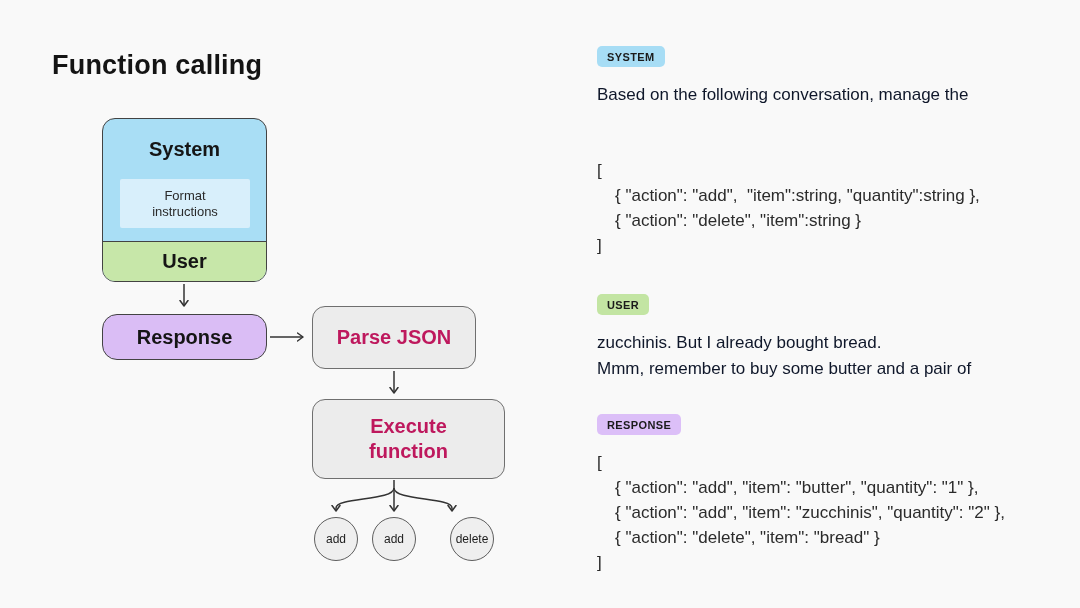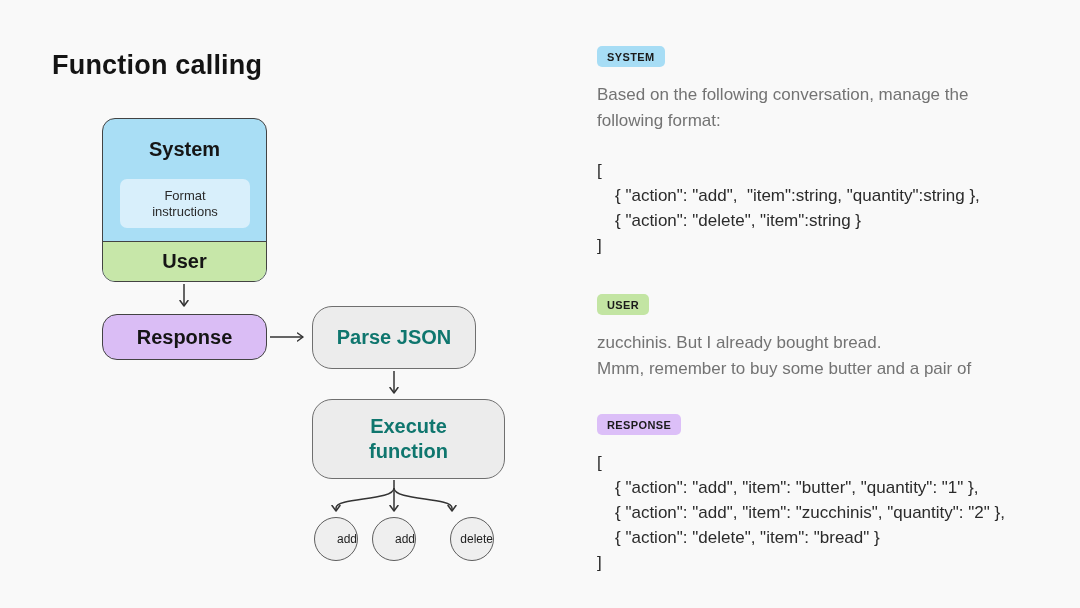--- a/index.html
+++ b/index.html
@@ -21,64 +21,64 @@
   }
   .dbox{
     position:absolute;box-sizing:border-box;
     border:1.5px solid #434343;border-radius:13px;
     text-align:center;
   }
   .sysuser{left:102px;top:118px;width:165px;height:164px;background:#a9def5;overflow:hidden;}
   .sys-label{position:absolute;top:19px;left:0;right:0;font-size:20px;font-weight:bold;color:#151515;}
   .fmt-box{
     position:absolute;left:17px;top:60px;width:130px;height:49px;
-    background:#d8effb;border-radius:7px;
+    background:#d8effb;border-radius:2px;
     display:flex;align-items:center;justify-content:center;
     font-size:13px;color:#2a2a2a;line-height:16px;
   }
   .user-strip{
     position:absolute;left:0;right:0;bottom:0;height:39px;
     background:#c7e7a9;border-top:1.5px solid #434343;
     display:flex;align-items:center;justify-content:center;
     font-size:20px;font-weight:bold;color:#151515;
   }
   .response{
     left:102px;top:314px;width:165px;height:46px;background:#dabdf5;
     border-radius:15px;display:flex;align-items:center;justify-content:center;
     font-size:20px;font-weight:bold;color:#151515;
   }
   .graybox{
-    background:#ececec;border:1.3px solid #6f6f6f;border-radius:20px;
+    background:#ececec;border:1.3px solid #6f6f6f;border-radius:13px;
     display:flex;flex-direction:column;align-items:center;justify-content:center;
-    font-size:20px;font-weight:bold;color:#0f766e;line-height:25px;
+    font-size:20px;font-weight:bold;color:#be185d;line-height:25px;
   }
   .parse{left:312px;top:306px;width:164px;height:63px;}
   .exec{left:312px;top:399px;width:193px;height:80px;}
   .call-circle{
     position:absolute;width:44px;height:44px;border-radius:50%;
     background:#efefef;border:1.2px solid #5e5e5e;box-sizing:border-box;
-    display:flex;align-items:center;justify-content:flex-end;
+    display:flex;align-items:center;justify-content:center;
     font-size:12px;color:#1d1d1d;
   }
   .c1{left:314px;top:517px;}
   .c2{left:372px;top:517px;}
   .c3{left:450px;top:517px;}
   .arrows{position:absolute;left:0;top:0;width:1080px;height:608px;pointer-events:none;}
 
   
   .badge{
     position:absolute;left:597px;
     display:inline-block;padding:5px 10px 4px;border-radius:5px;
     font-size:11px;font-weight:bold;letter-spacing:.4px;color:#1b1b1b;
   }
   .badge-system{top:46px;background:#a7ddf5;}
   .badge-user{top:294px;background:#c3e5a3;}
   .badge-response{top:414px;background:#dcbff8;}
 
-  .textblock{position:absolute;left:597px;font-size:17px;line-height:25.5px;color:#737373;}
+  .textblock{position:absolute;left:597px;font-size:17px;line-height:25.5px;color:#0f172a;}
   .sys-text{top:82px;}
   .user-text{top:330px;}
   .jsonblock{position:absolute;left:597px;font-size:17px;line-height:25px;color:#2b2b2b;}
   .sys-json{top:158px;}
   .resp-json{top:450px;}
   .jline{white-space:pre;}
   .jline.indent{padding-left:18px;}
   .tline{white-space:pre;}
 </style>
 </head>
@@ -135,21 +135,20 @@
   <div class="call-circle c2">
       <span>add</span>
     </div>
   <div class="call-circle c3">
       <span>delete</span>
     </div>
 
   <div class="badge badge-system">SYSTEM</div>
   <div class="textblock sys-text">
     <div class="tline">Based on the following conversation, manage the</div>
-    <div class="tline">following format:</div>
   </div>
   <div class="jsonblock sys-json">
     <div class="jline">[</div>
     <div class="jline indent">{ "action": "add",  "item":string, "quantity":string },</div>
     <div class="jline indent">{ "action": "delete", "item":string }</div>
     <div class="jline">]</div>
   </div>
 
   <div class="badge badge-user">USER</div>
   <div class="textblock user-text">

